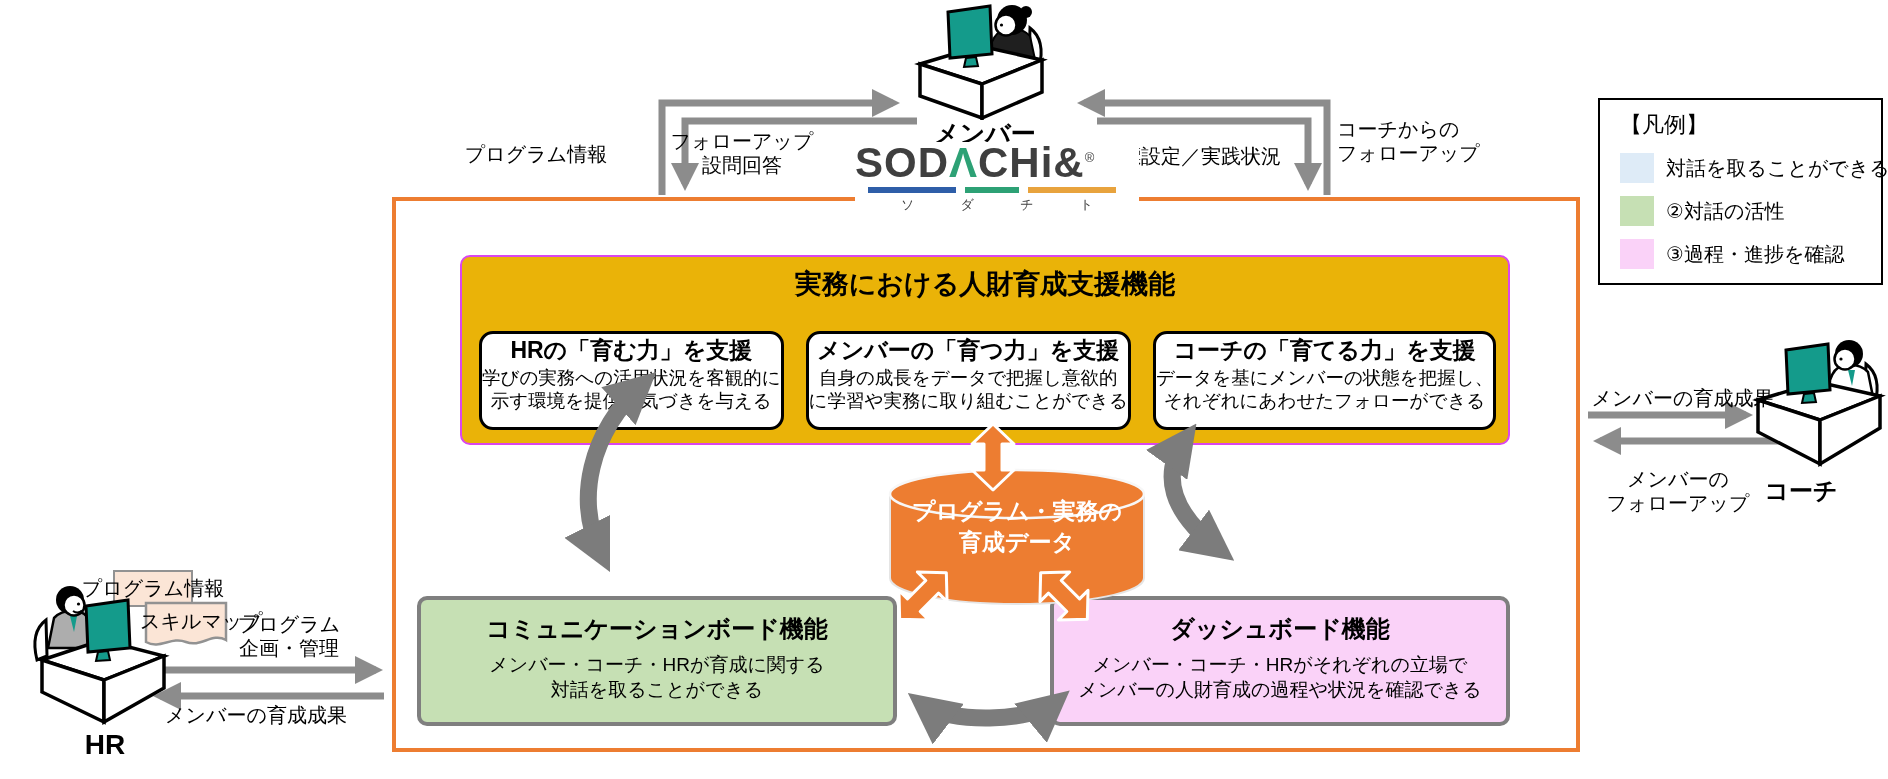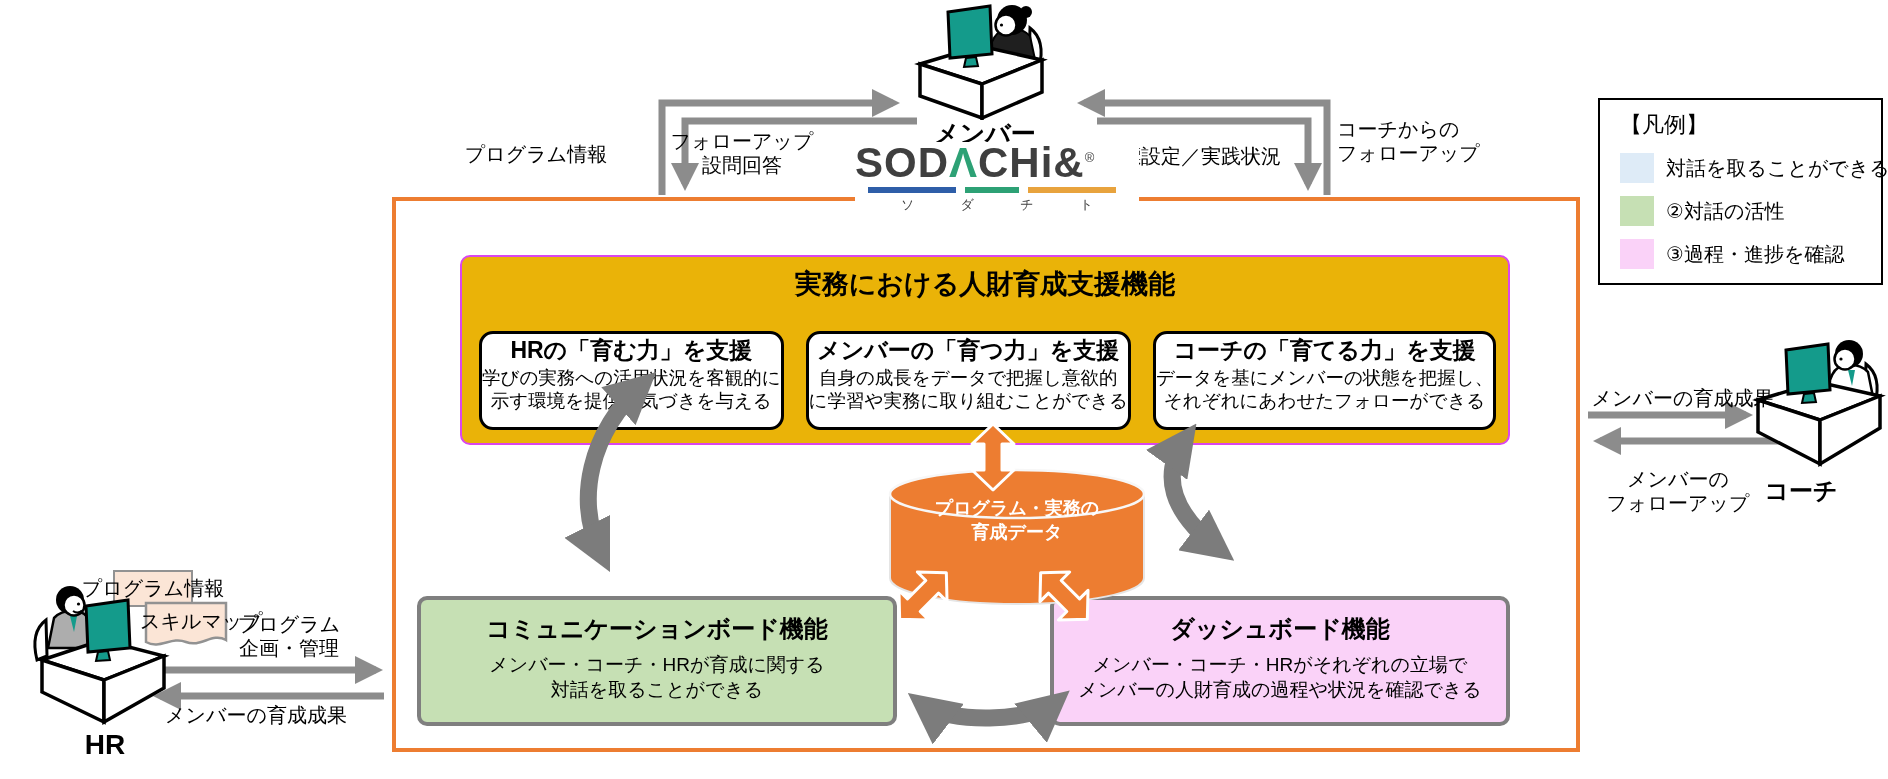--- a/index.html
+++ b/index.html
@@ -30,21 +30,21 @@
 
   
   #legend{left:1598px;top:98px;width:285px;height:187px;background:#fff;border:2.5px solid #000;box-sizing:border-box;padding:10px 0 0 20px;}
   #legend-title{font-size:22px;}
   .leg-row{display:flex;align-items:center;gap:12px;margin-top:13px;}
   .leg-sw{width:34px;height:30px;flex:0 0 auto;}
   .leg-lbl{font-size:20px;white-space:nowrap;}
 
   
   #cyl-wrap{left:886px;top:468px;width:262px;height:138px;}
-  #cyl-label{left:886px;top:496px;width:262px;text-align:center;color:#fff;font-weight:700;font-size:18px;line-height:1.35;white-space:pre;}
+  #cyl-label{left:886px;top:496px;width:262px;text-align:center;color:#fff;font-weight:700;font-size:23px;line-height:1.35;white-space:pre;}
 
   
   #note-program{left:113px;top:570px;width:80px;height:37px;background:#FBE5D6;border:2px solid #929292;box-sizing:border-box;display:flex;align-items:center;justify-content:center;}
   #note-program .txt{font-size:20px;white-space:nowrap;}
   #note-skill-txt{left:140px;top:609px;width:92px;text-align:center;font-size:20px;white-space:nowrap;}
 
   
   #logo{left:855px;top:142px;width:284px;background:#fff;text-align:left;padding-bottom:3px;}
   #logo-text{font-size:42px;font-weight:700;color:#3F3F3F;line-height:1;letter-spacing:1px;white-space:nowrap;}
   #logo-text .lam{color:#2DA175;}

